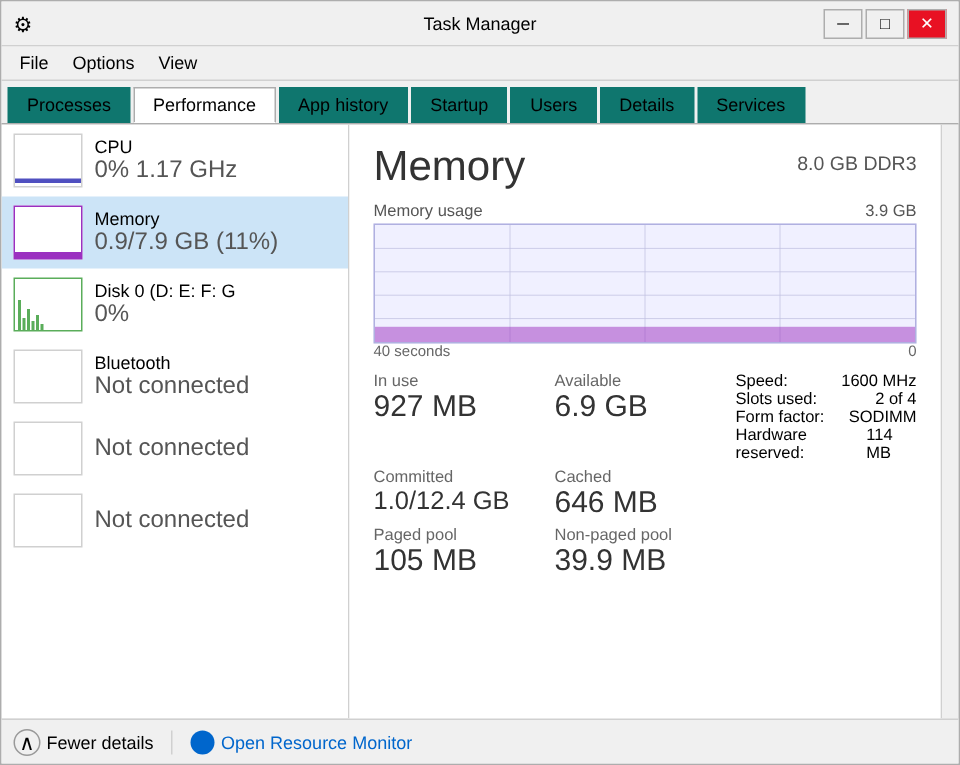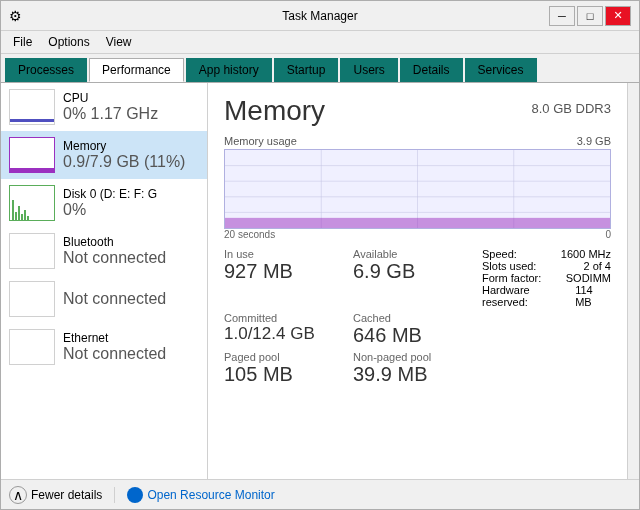--- a/index.html
+++ b/index.html
@@ -89,21 +89,21 @@
       border: 1px solid #adadad;
       border-bottom: 1px solid #ffffff;
       z-index: 1;
     }
     .content {
       display: flex;
       flex: 1;
       overflow: hidden;
     }
     .sidebar {
-      width: 207px;
+      width: 232px;
       background: #ffffff;
       border-right: 1px solid #d0d0d0;
       overflow-y: auto;
     }
     .sidebar-item {
       display: flex;
       align-items: center;
       padding: 6px 8px;
       cursor: pointer;
       border-bottom: none;
@@ -339,21 +339,20 @@
       <div class="sidebar-item">
         <div class="sidebar-mini-graph wifi"></div>
         <div class="sidebar-item-info">
           <div class="sidebar-item-value">Not connected</div>
         </div>
       </div>
 
       <div class="sidebar-item">
         <div class="sidebar-mini-graph ethernet"></div>
         <div class="sidebar-item-info">
-          <div class="sidebar-item-name">Ethernet</div>
           <div class="sidebar-item-value">Not connected</div>
         </div>
       </div>
     </div>
 
     <div class="main-panel">
 
       <div class="main-header">
         <div class="main-title">Memory</div>
         <div class="main-subtitle">
@@ -375,21 +374,21 @@
             <line x1="0" y1="80%" x2="100%" y2="80%" stroke="#c0c0e0" stroke-width="0.5"></line>
 
             <line x1="25%" y1="0" x2="25%" y2="100%" stroke="#c0c0e0" stroke-width="0.5"></line>
             <line x1="50%" y1="0" x2="50%" y2="100%" stroke="#c0c0e0" stroke-width="0.5"></line>
             <line x1="75%" y1="0" x2="75%" y2="100%" stroke="#c0c0e0" stroke-width="0.5"></line>
 
             <rect x="0" y="87%" width="100%" height="13%" fill="#9b30c0" opacity="0.5"></rect>
           </svg>
         </div>
         <div class="chart-time-label">
-          <span>20 seconds</span>
+          <span>40 seconds</span>
           <span>0</span>
         </div>
       </div>
 
 
       <div style="display:grid; grid-template-columns: 1fr 1fr 1fr; gap:4px 0;">
 
         <div>
           <div class="stat-label">In use</div>
           <div class="stat-value">927 MB</div>

